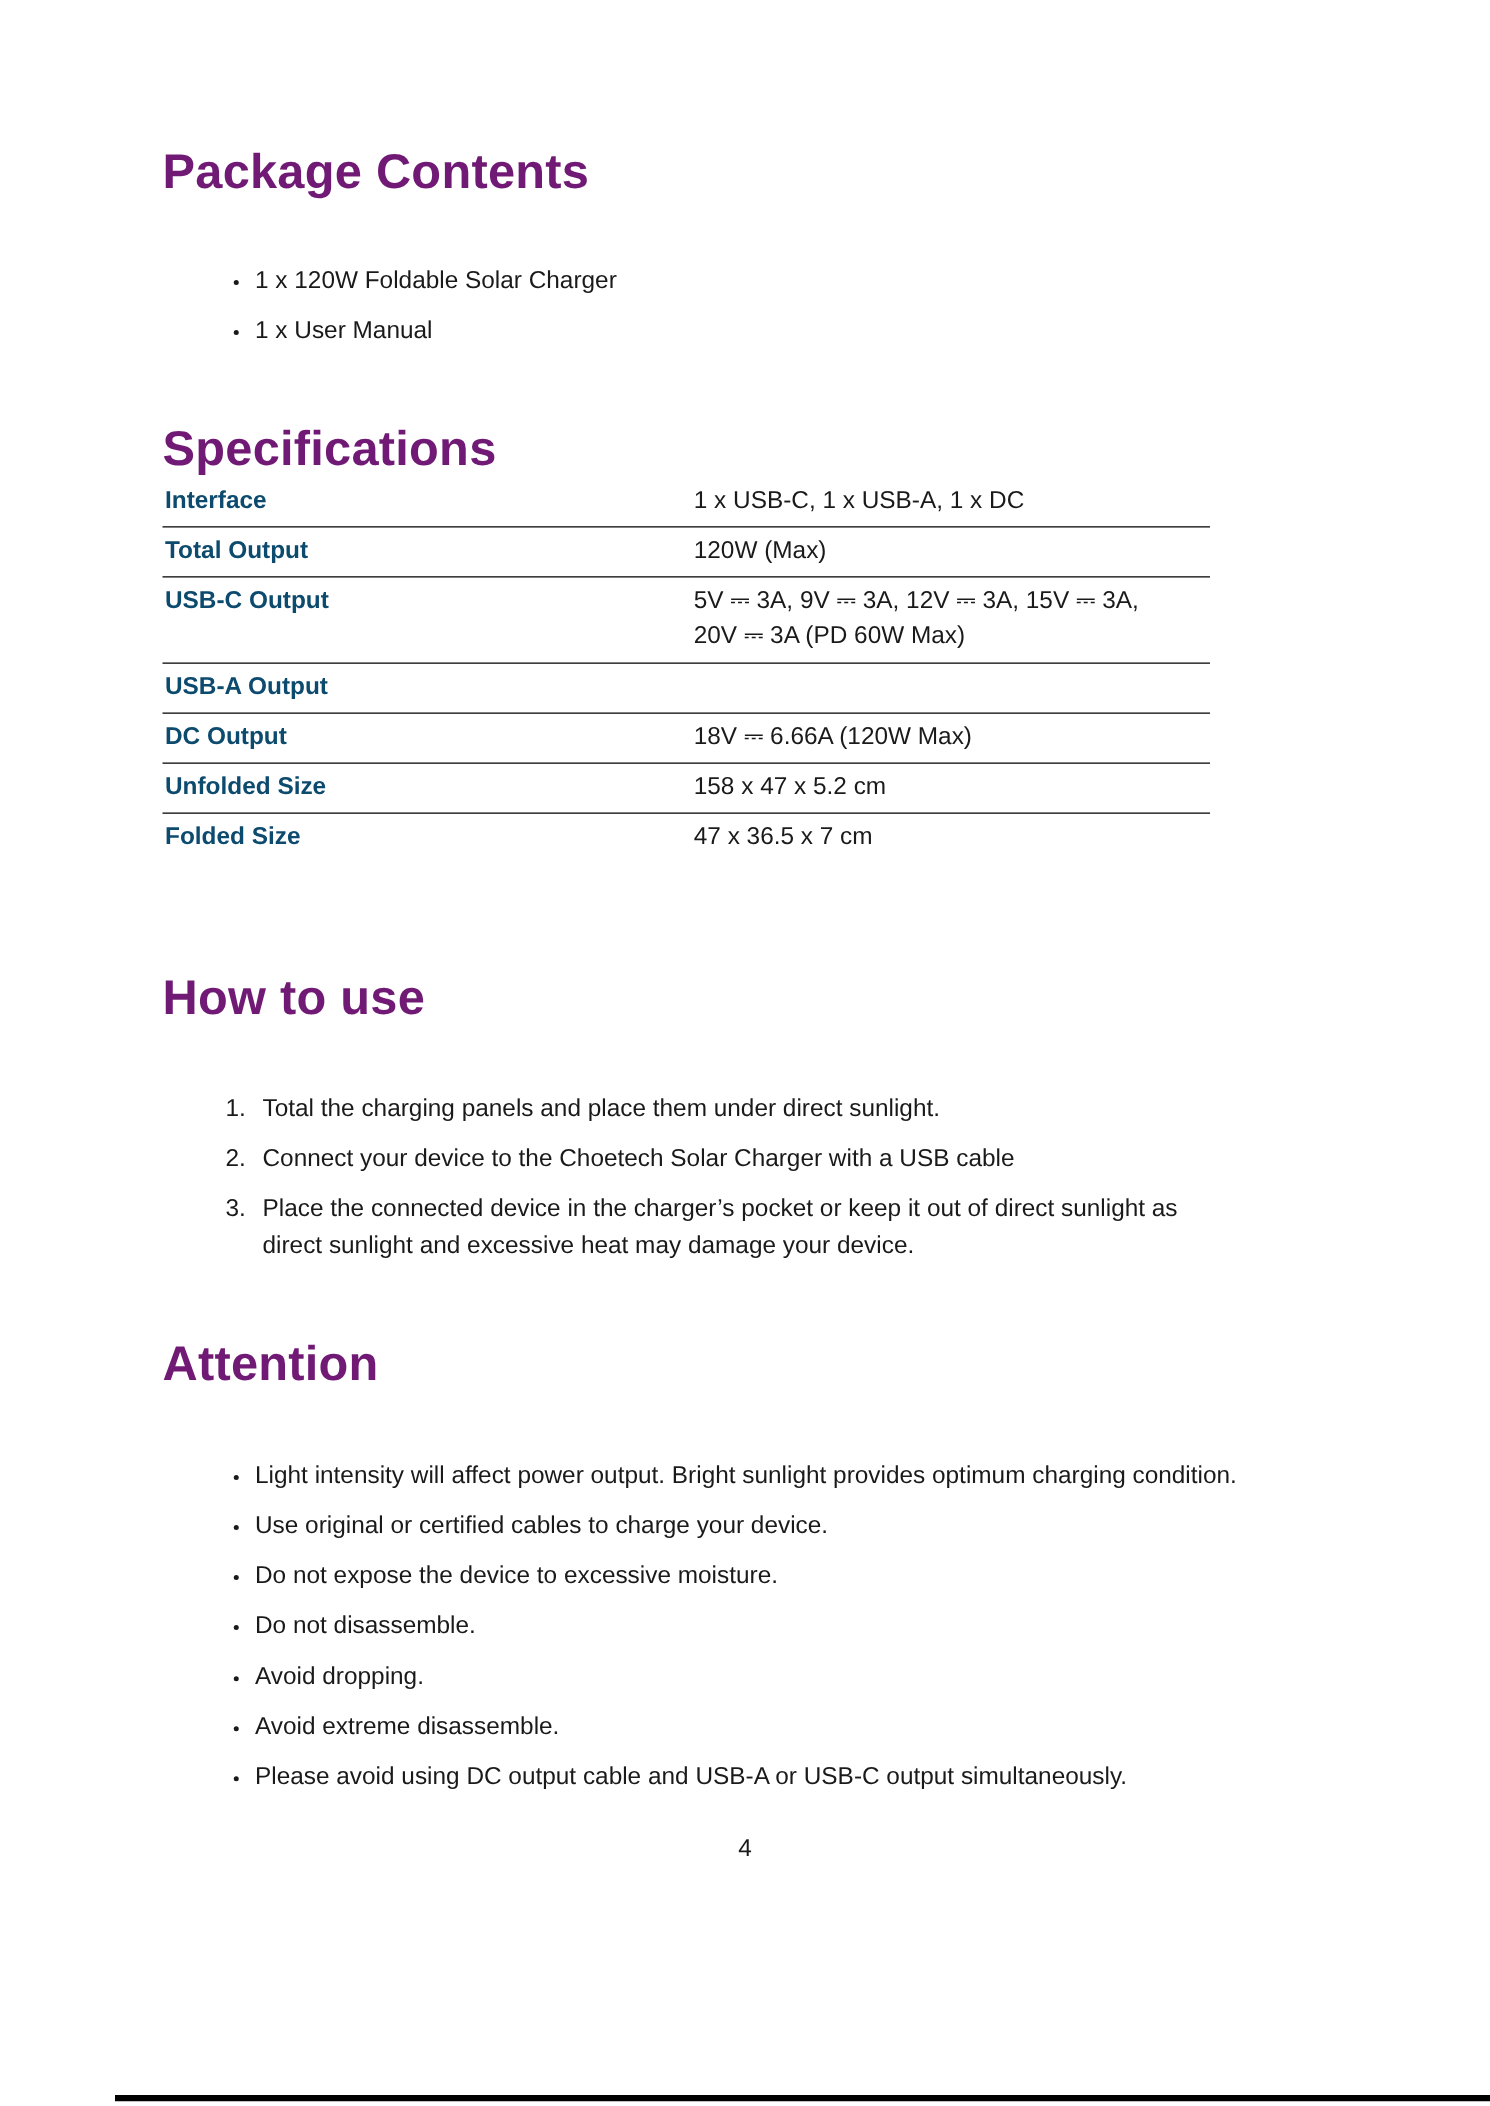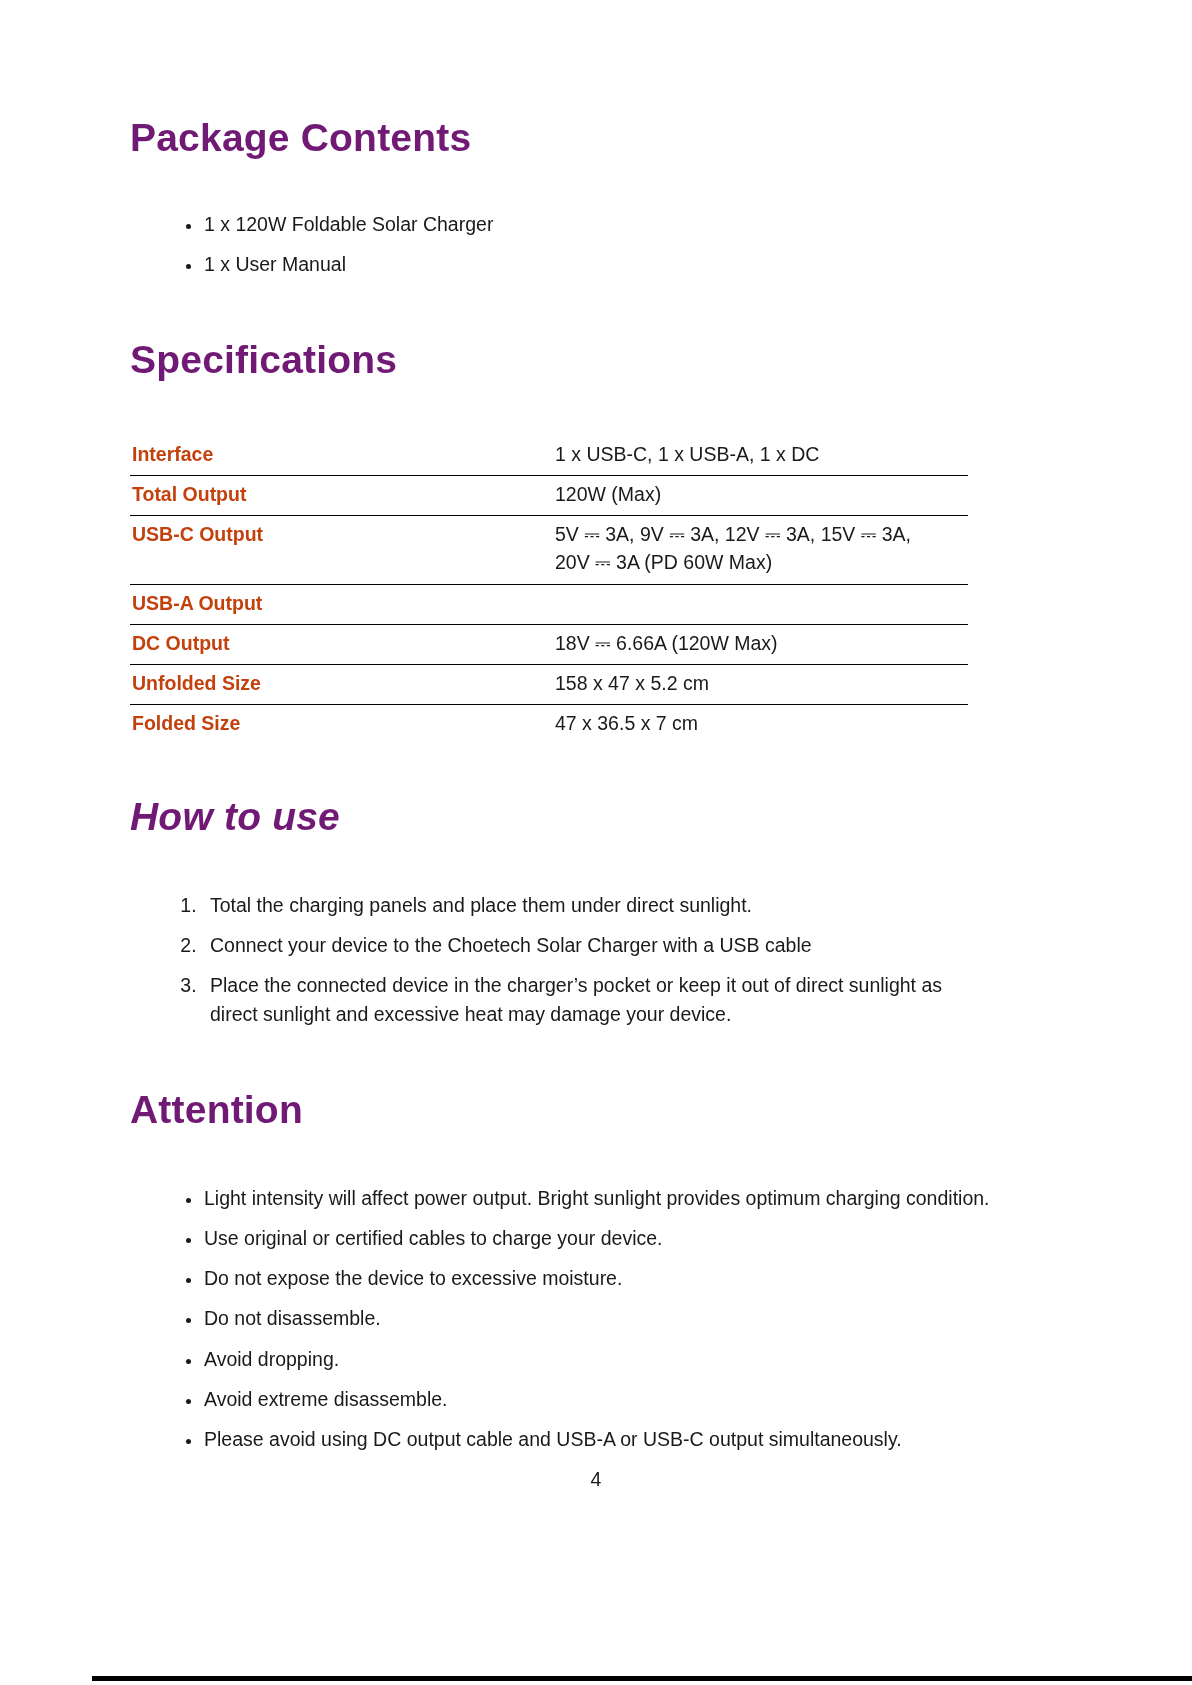--- a/index.html
+++ b/index.html
@@ -31,45 +31,45 @@
     padding: 0 0 0 72px;
     font-size: 19.5px;
   }
   ul.bullet-list li {
     padding-left: 2px;
     margin-bottom: 11px;
     line-height: 1.5;
   }
   ul.bullet-list li::marker { font-size: 15px; }
 
-  .spec-title { margin-top: 58px; margin-bottom: 54px; }
+  .spec-title { margin-top: 58px; }
 
   .spec-table { width: 838px; }
   .spec-row {
     display: flex;
     border-bottom: 1.6px solid #000000;
     padding: 4px 0 7px 2px;
   }
   .spec-row.last { border-bottom: none; }
   .spec-label {
     width: 423px;
     flex: 0 0 423px;
     font-weight: 700;
     font-size: 19.5px;
-    color: #c2410c;
+    color: #0c4a6e;
     line-height: 1.45;
   }
   .spec-value {
     flex: 1;
     font-size: 19.5px;
     line-height: 1.45;
     white-space: pre-line;
   }
 
-  .howto-title { margin-top: 50px; margin-bottom: 52px; font-style: italic; }
+  .howto-title { margin-top: 86px; margin-bottom: 52px; }
 
   ol.step-list {
     list-style: decimal;
     margin: 0;
     padding: 0 0 0 72px;
     font-size: 19.5px;
   }
   ol.step-list li {
     padding-left: 8px;
     margin-bottom: 11px;

